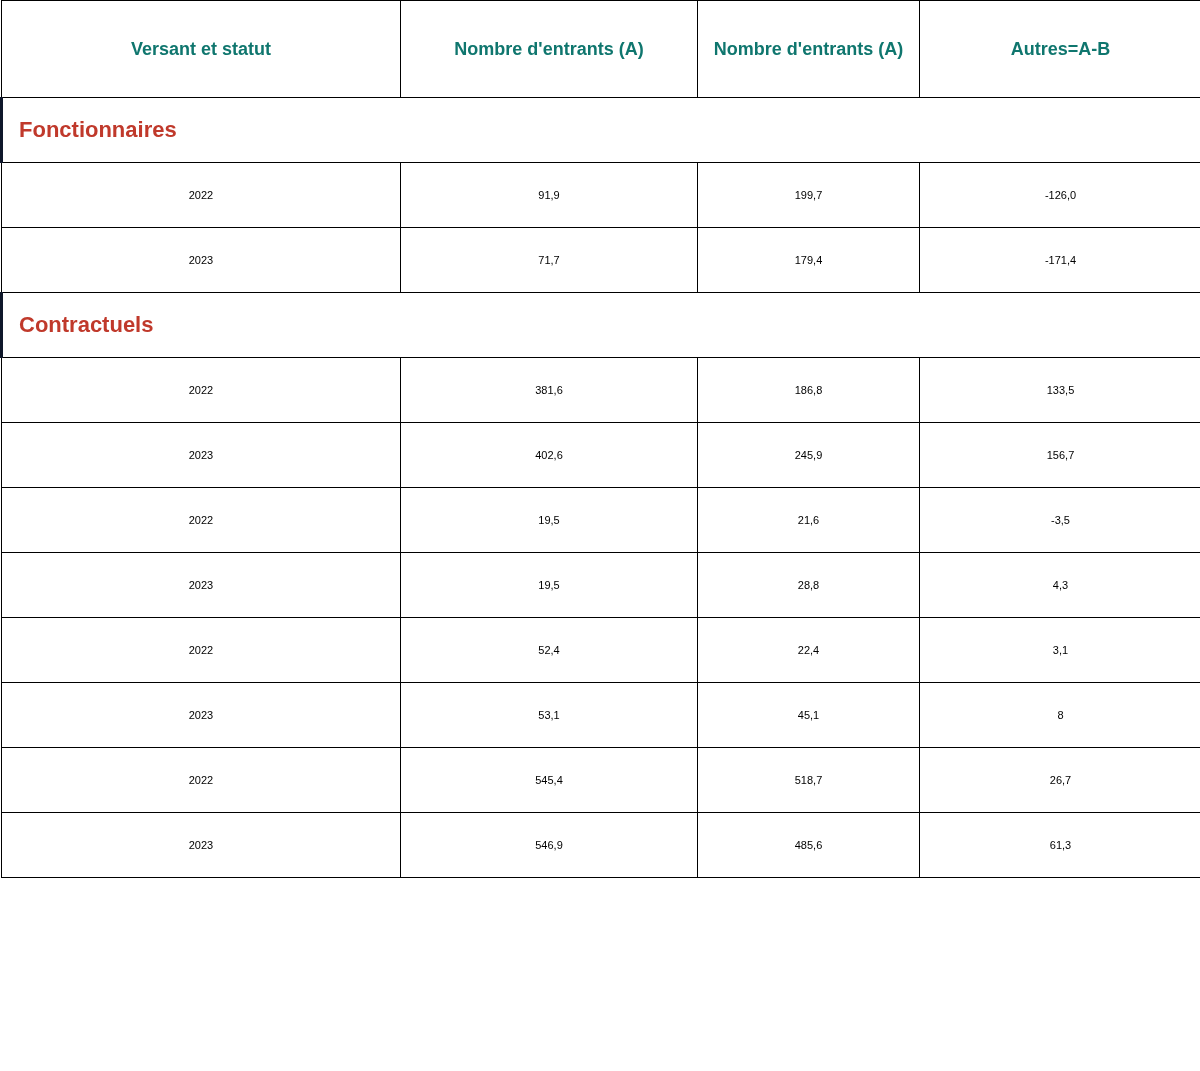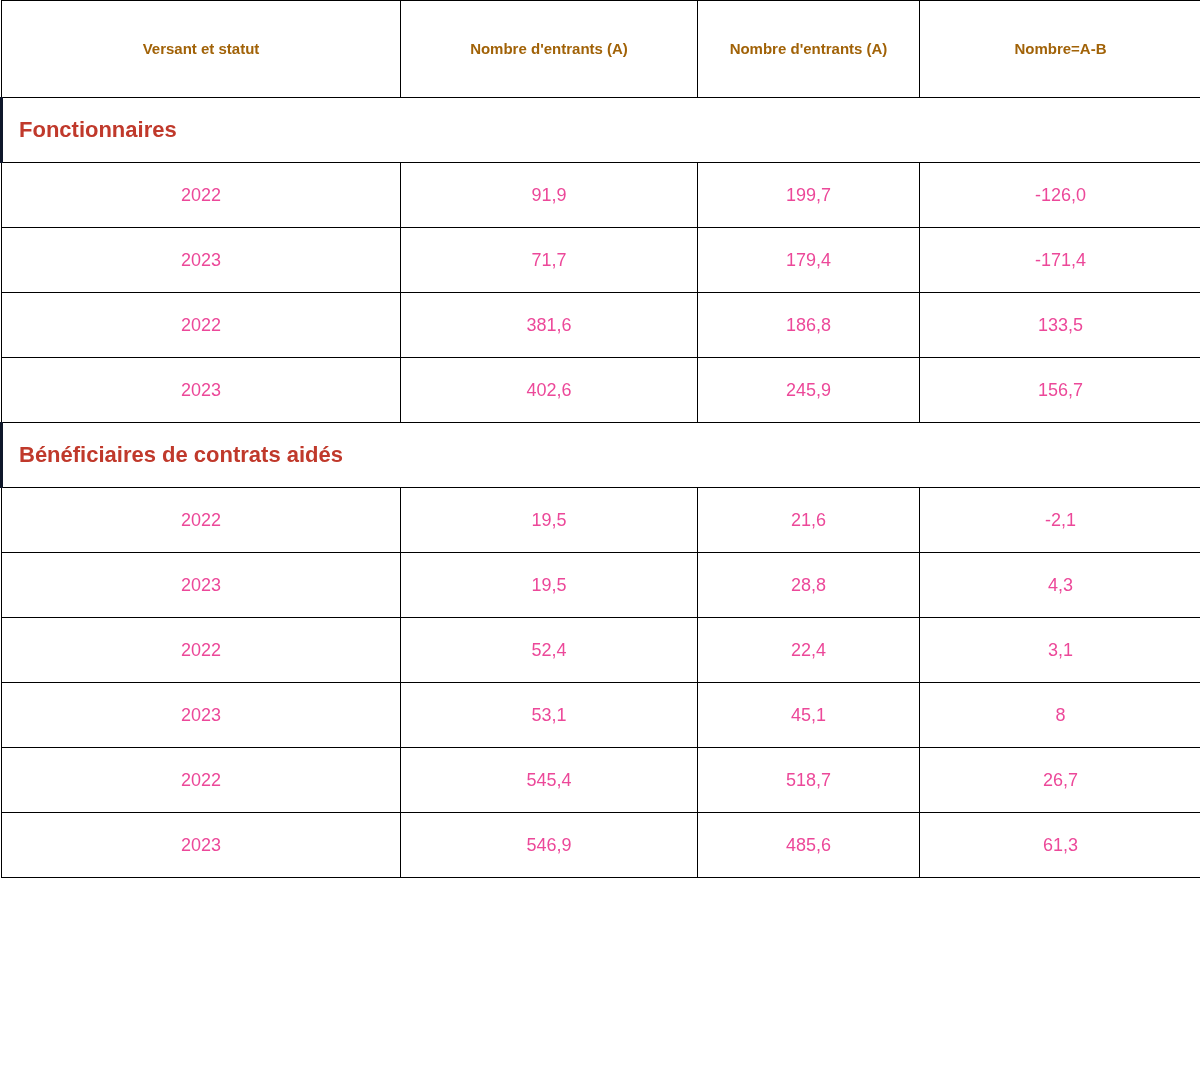--- a/index.html
+++ b/index.html
@@ -26,104 +26,104 @@
 
   table.data-table th,
   table.data-table td {
     border: 1px solid #000000;
     padding: 0;
     vertical-align: middle;
   }
   
   thead th {
     height: 96px;
-    font-size: 15px;
+    font-size: 18px;
     font-weight: bold;
     text-align: center;
     line-height: 1.35;
     padding: 6px 10px;
-    color: #a16207;
+    color: #0f766e;
   }
   tr.group-row td {
     height: 64px;
     font-size: 22px;
     font-weight: bold;
     color: #c0392b;
     text-align: left;
     padding: 0 16px;
     border-left: 3px solid #0f172a;
     border-right: 1px solid #000000;
   }
   tr.data-row td {
     height: 64px;
-    font-size: 18px;
+    font-size: 11px;
     text-align: center;
-    color: #ec4899;
+    color: #000000;
   }
   tr.data-row td.label-cell {
     text-align: center;
   }
 </style>
 </head>
 <body>
 
 <table class="data-table">
   <colgroup>
     <col class="c0">
       <col class="c1">
       <col class="c2">
       <col class="c3">
   </colgroup>
   <thead>
     <tr>
       <th>Versant et statut</th>
       <th>Nombre d'entrants (A)</th>
       <th>Nombre d'entrants (A)</th>
-      <th>Nombre=A-B</th>
+      <th>Autres=A-B</th>
     </tr>
   </thead>
   <tbody>
 
     <tr class="group-row">
       <td colspan="4">Fonctionnaires</td>
     </tr>
     <tr class="data-row">
       <td class="label-cell">2022</td>
       <td>91,9</td>
       <td>199,7</td>
       <td>-126,0</td>
     </tr>
     <tr class="data-row">
       <td class="label-cell">2023</td>
       <td>71,7</td>
       <td>179,4</td>
       <td>-171,4</td>
     </tr>
 
+    <tr class="group-row">
+      <td colspan="4">Contractuels</td>
+    </tr>
     <tr class="data-row">
       <td class="label-cell">2022</td>
       <td>381,6</td>
       <td>186,8</td>
       <td>133,5</td>
     </tr>
     <tr class="data-row">
       <td class="label-cell">2023</td>
       <td>402,6</td>
       <td>245,9</td>
       <td>156,7</td>
     </tr>
 
-    <tr class="group-row">
-      <td colspan="4">Bénéficiaires de contrats aidés</td>
-    </tr>
     <tr class="data-row">
       <td class="label-cell">2022</td>
       <td>19,5</td>
       <td>21,6</td>
-      <td>-2,1</td>
+      <td>-3,5</td>
     </tr>
     <tr class="data-row">
       <td class="label-cell">2023</td>
       <td>19,5</td>
       <td>28,8</td>
       <td>4,3</td>
     </tr>
 
     <tr class="data-row">
       <td class="label-cell">2022</td>

